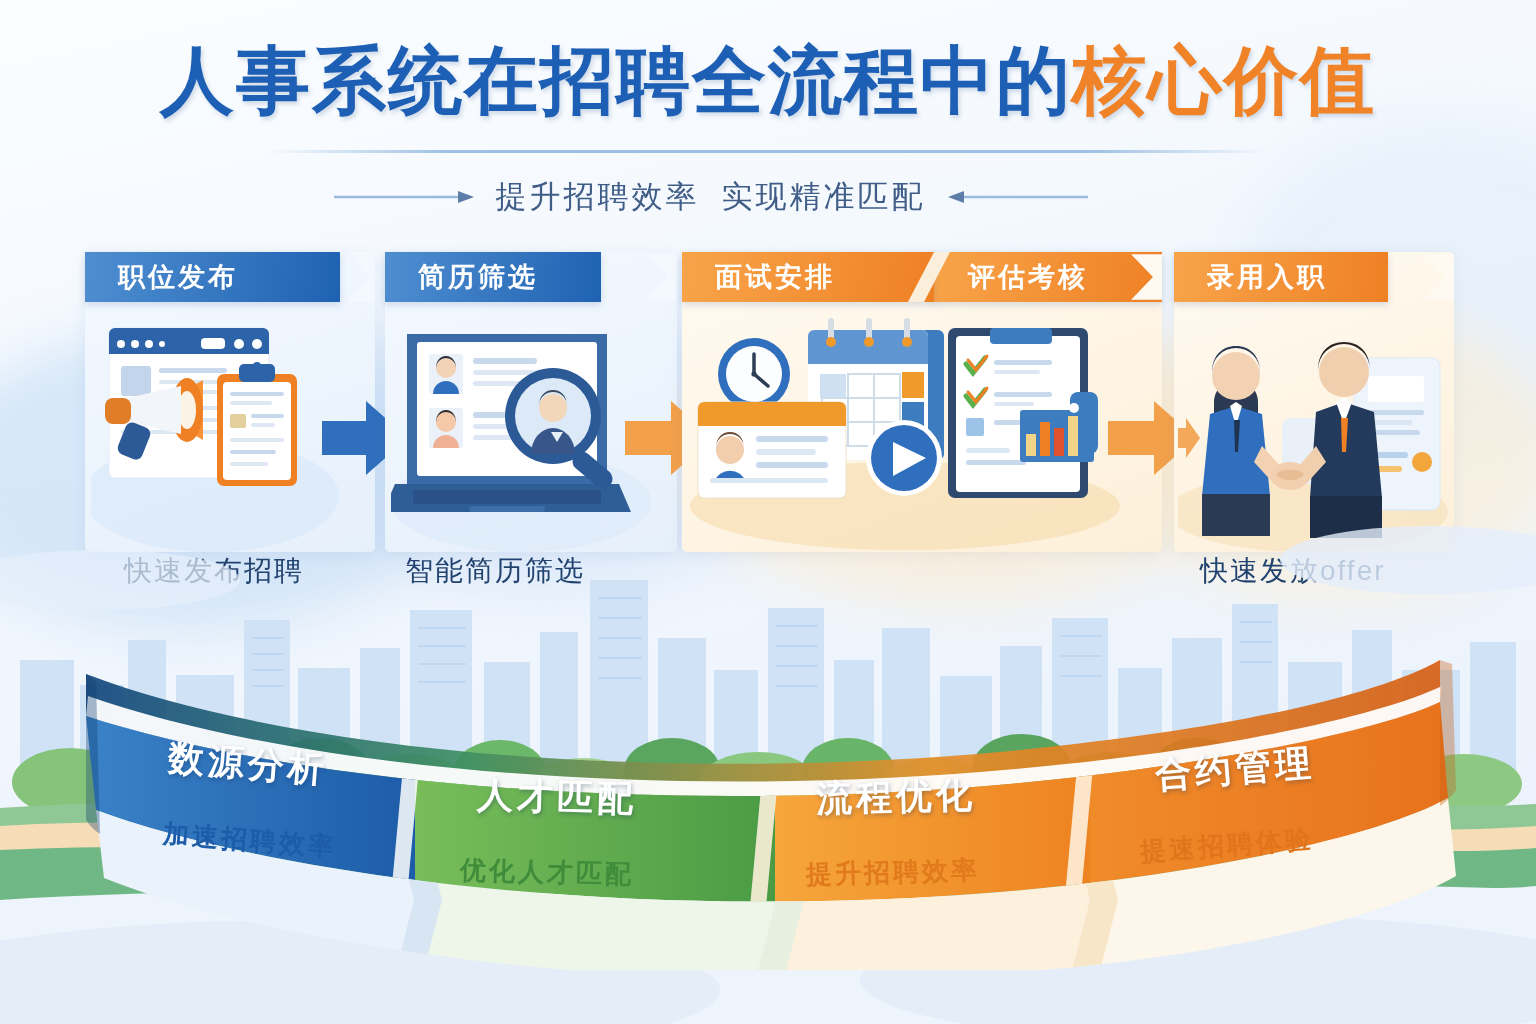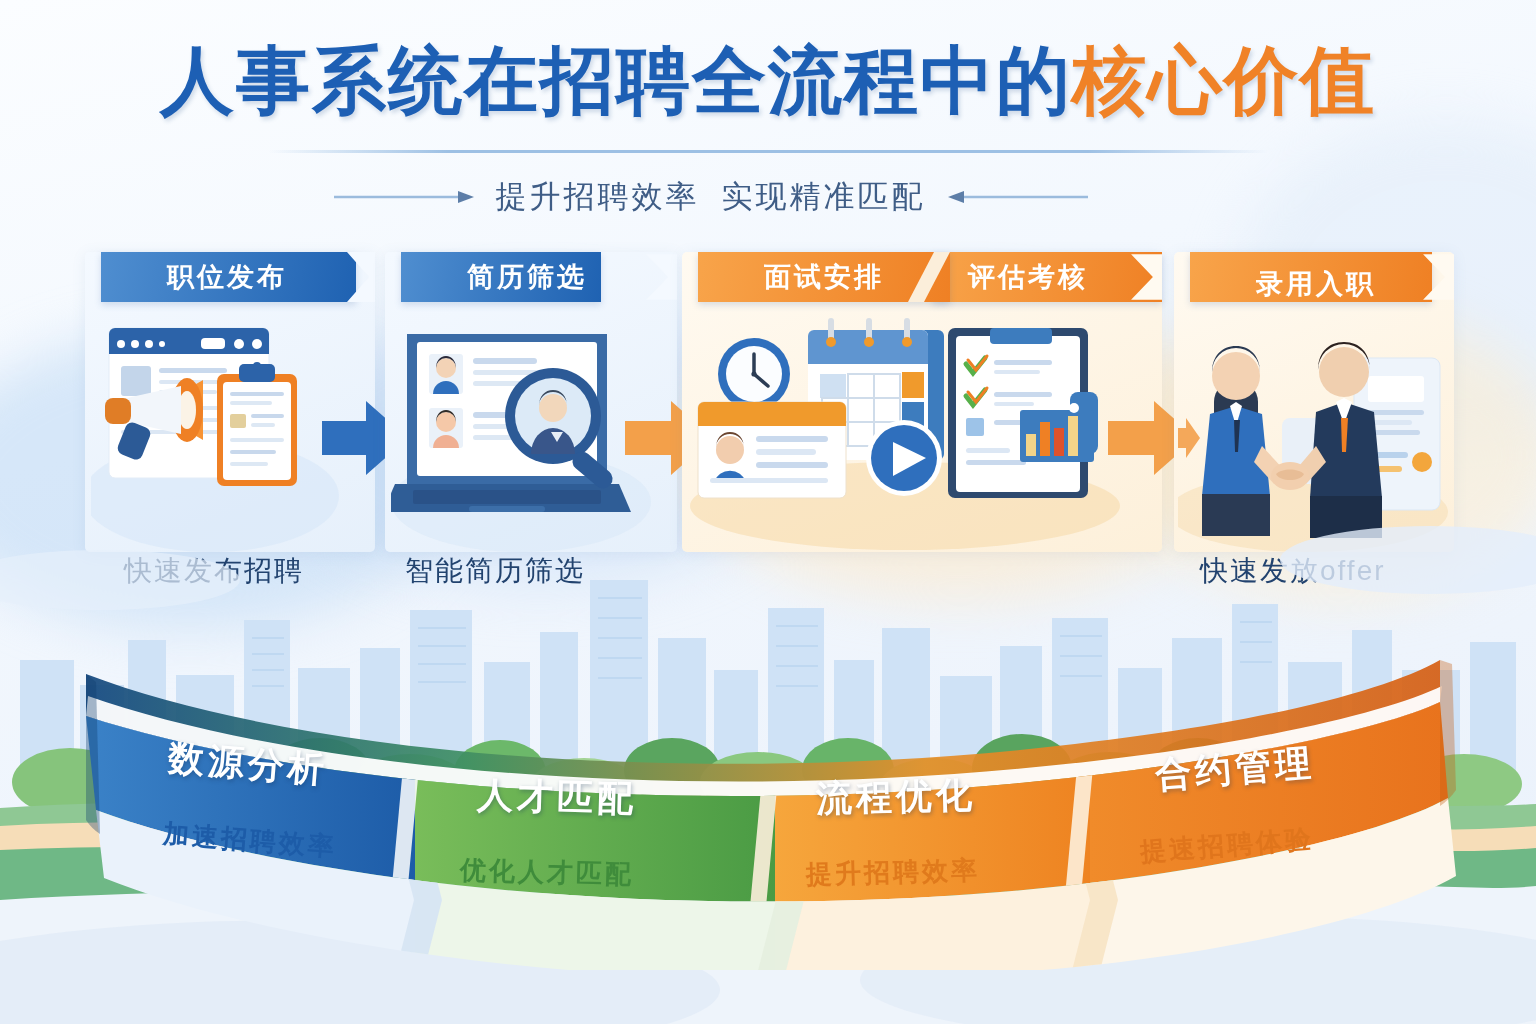--- a/index.html
+++ b/index.html
@@ -58,24 +58,24 @@
   }
   .stage-card {
     position: absolute; left: 0; top: 0; right: 0; bottom: 0;
     border-radius: 5px;
     box-shadow: 0 2px 14px rgba(90,125,175,.10);
   }
   .card-blue   { background: linear-gradient(160deg,#f4f9ff 0%, #e6f0fb 100%); }
   .card-orange { background: linear-gradient(160deg,#fffaf1 0%, #fdf0da 100%); }
 
   .ribbon {
-    position: absolute; left: 16px; top: 0; height: 50px;
+    position: absolute; left: 0; top: 0; height: 50px;
     display: flex; align-items: center;
     color: #fff; font-size: 27px; font-weight: bold; letter-spacing: 3px;
-    padding-left: 66px;
+    padding-left: 33px;
     box-shadow: 0 3px 7px rgba(60,100,160,.2);
   }
   .ribbon-blue   { background: linear-gradient(100deg,#4f8ed0 0%, #1f62b2 100%); }
   .ribbon-orange { background: linear-gradient(100deg,#f8a44a 0%, #ef8024 100%); }
 
   
   .notch {
     position: absolute; right: 0; top: 0; width: 40px; height: 50px;
   }
 
@@ -239,21 +239,21 @@
       <g>
         <circle cx="162" cy="110" r="48" fill="#2c5a96"></circle>
         <circle cx="162" cy="110" r="38" fill="#dceaf7"></circle>
         <circle cx="162" cy="102" r="14" fill="#f2d7bb"></circle>
         <path d="M148 100a14 14 0 0 1 28 0c0-10-6-16-14-16s-14 6-14 16z" fill="#3b4a5e"></path>
         <path d="M140 148a22 26 0 0 1 44 0z" fill="#39568a"></path>
         <path d="M160 126l6 10 6-10" fill="#e8eef6"></path>
         <rect x="190" y="142" width="46" height="19" rx="9" fill="#2c5a96" transform="rotate(40 190 142)"></rect>
       </g>
     </svg>
-    <div class="ribbon ribbon-blue" style="width:200px;text-align:center;">
+    <div class="ribbon ribbon-blue" style="width:216px;text-align:center;">
       <span>简历筛选</span>
     </div>
     <svg class="notch" width="44" height="50" viewBox="0 0 44 50">
       <polygon points="44,0 44,50 10,50 34,25 10,0" fill="#f4f9ff"></polygon>
     </svg>
   </div>
   <div class="caption" style="left:405px;">智能简历筛选</div>
 
   <svg class="flow-arrow" style="left:625px;" width="92" height="86" viewBox="0 0 92 86">
     <polygon points="0,26 46,26 46,6 88,43 46,80 46,60 0,60" fill="#f3a04a"></polygon>
@@ -404,21 +404,21 @@
         <path d="M163 112 L170 112 L168 146 L164 146 Z" fill="#ef8024"></path>
         <rect x="132" y="190" width="72" height="42" fill="#1d2e48"></rect>
         <path d="M138 140 L116 166 L128 178 L148 156 Z" fill="#f0cfaf"></path>
       </g>
 
       <ellipse cx="112" cy="170" rx="19" ry="14" fill="#f2cfae"></ellipse>
       <path d="M98 168c6-6 22-6 28 0c-4 8-24 8-28 0z" fill="#e8bd96"></path>
 
       <polygon points="0,122 8,122 8,112 22,132 8,152 8,142 0,142" fill="#f3a04a" opacity="0.9"></polygon>
     </svg>
-    <div class="ribbon ribbon-orange" style="width:242px;align-items:flex-end;">
+    <div class="ribbon ribbon-orange" style="width:214px;">
       <span>录用入职</span>
     </div>
     <svg class="notch" width="44" height="50" viewBox="0 0 44 50">
       <polygon points="44,0 44,50 10,50 34,25 10,0" fill="#fffaf1"></polygon>
     </svg>
   </div>
   <div class="caption" style="left:1200px;">快速发放offer</div>
 
   <div class="scene">
     <svg width="1536" height="504" viewBox="0 0 1536 504">

